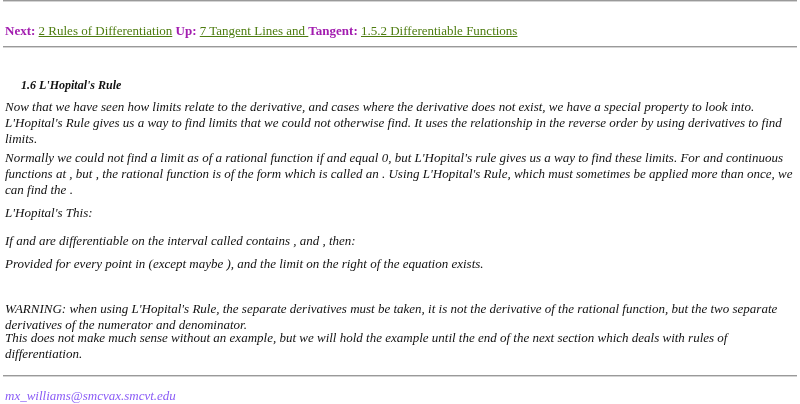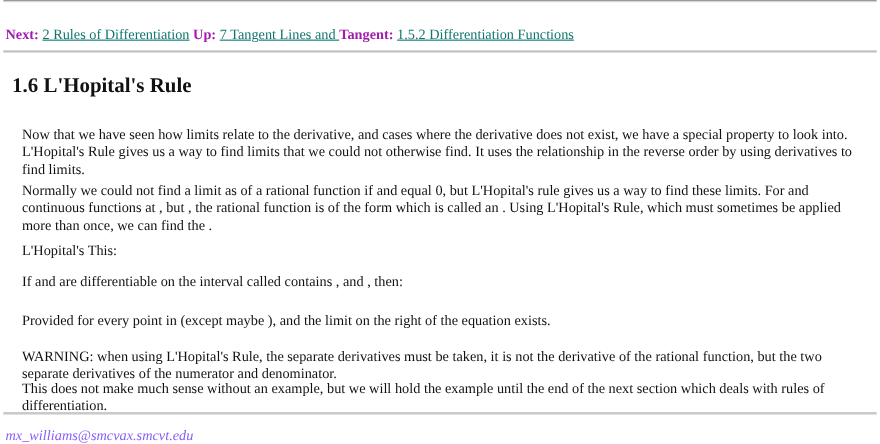--- a/index.html
+++ b/index.html
@@ -26,46 +26,48 @@
     .hr-top { position: absolute; left: 3px; right: 3px; top: 0px; }
     .nav {
       position: absolute;
       left: 5px;
       top: 23px;
       white-space: nowrap;
       font-size: 13px;
     }
     .nav b { font-weight: bold; color: #a21caf; }
     .nav a {
-      color: #0f766e;
+      color: #4d7c0f;
       text-decoration: underline;
     }
     .hr-nav { position: absolute; left: 3px; right: 3px; top: 46px; }
     h1 {
       position: absolute;
       left: 5px;
       top: 62px;
-      margin: 6px;
-      font-size: 19px;
+      margin: 16px;
+      font-size: 12px;
       font-weight: bold;
       color: #111;
+      font-style: italic;
     }
     .para {
       position: absolute;
       left: 5px;
       right: 6px;
-      margin: 15px;
+      margin: 0;
       line-height: 16px;
       font-size: 13px;
+      font-style: italic;
     }
     .p1 { top: 99px; }
     .p2 { top: 150px; }
     .p3 { top: 205px; }
     .p4 { top: 233px; }
-    .p5 { top: 268px; }
+    .p5 { top: 256px; }
     .p6 { top: 301px; }
     .p7 { top: 330px; }
     .hr-bottom { position: absolute; left: 3px; right: 3px; top: 375px; }
     address {
       position: absolute;
       left: 5px;
       top: 388px;
       font-style: italic;
       font-size: 13px;
       color: #8b5cf6;
@@ -75,21 +77,21 @@
 </head>
 <body>
 
 <hr class="hr-top">
 
 <div class="nav">
   <b>Next:</b>
   <a href="#">2 Rules of Differentiation</a>
   <b>Up:</b>
   <a href="#">7 Tangent Lines and </a><b>Tangent:</b>
-  <a href="#">1.5.2 Differentiation Functions</a>
+  <a href="#">1.5.2 Differentiable Functions</a>
 </div>
 
 <hr class="hr-nav">
 
 <h1>1.6 L'Hopital's Rule</h1>
 
 <p class="para p1"> Now that we have seen how limits relate to the derivative, and cases where the derivative does not exist, we have a special property to look into. L'Hopital's Rule gives us a way to find limits that we could not otherwise find. It uses the relationship in the reverse order by using derivatives to find limits.</p>
 <p class="para p2">Normally we could not find a limit as  of a rational function if  and  equal 0, but L'Hopital's rule gives us a way to find these limits. For  and  continuous functions at , but , the rational function is of the form  which is called an . Using L'Hopital's Rule, which must sometimes be applied more than once, we can find the .</p>
 <p class="para p3">L'Hopital's This:</p>
 <p class="para p4">If  and  are differentiable on the interval  called contains , and , then:</p>

